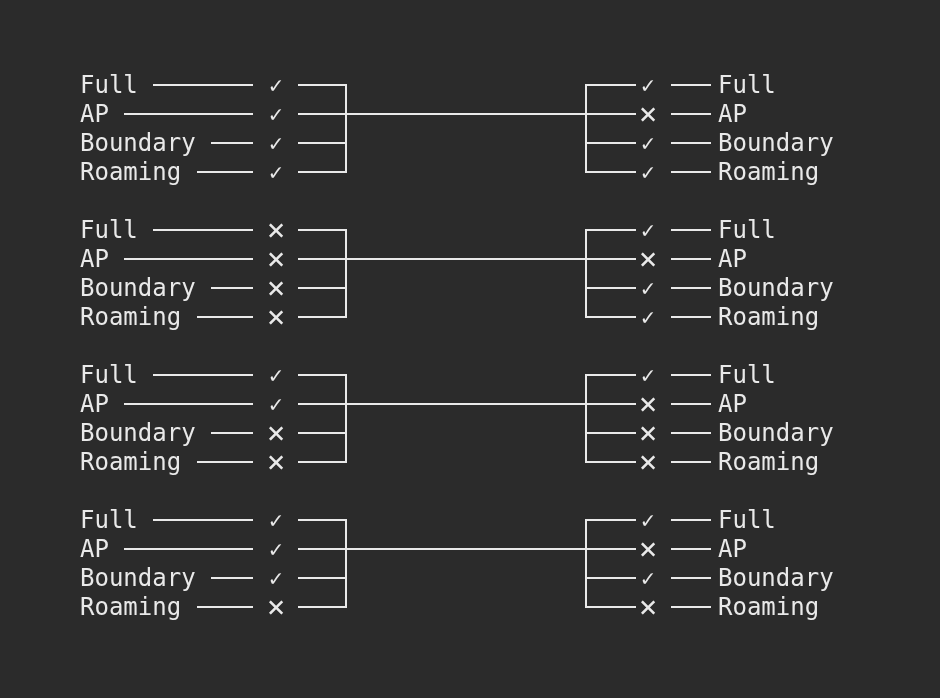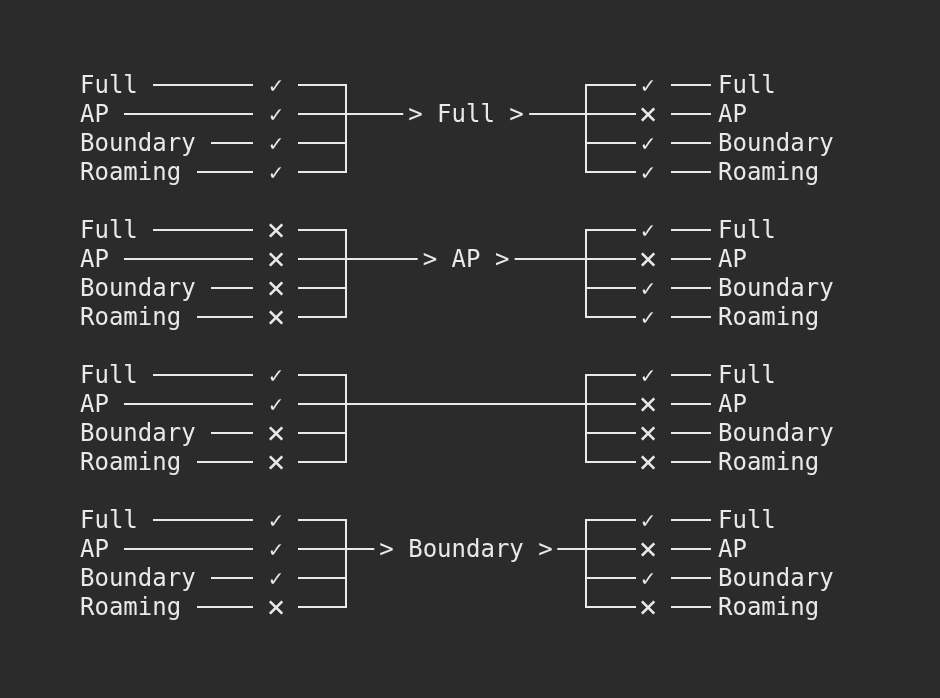--- a/index.html
+++ b/index.html
@@ -84,21 +84,20 @@
       <div class="hline" style="left: 196.6px; top: 171px; width: 56.4px;"></div>
       <span class="mark mark-check" style="left: 260px; top: 157px;">✓</span>
       <div class="hline" style="left: 298px; top: 171px; width: 49px;"></div>
       <div class="hline" style="left: 585px; top: 171px; width: 51px;"></div>
       <span class="mark mark-check" style="left: 632px; top: 157px;">✓</span>
       <div class="hline" style="left: 671px; top: 171px; width: 40px;"></div>
       <span class="txt" style="left: 718px; top: 157px;">Roaming</span>
       <div class="vline" style="left: 345px; top: 84px; height: 89px;"></div>
       <div class="vline" style="left: 585px; top: 84px; height: 89px;"></div>
       <div class="hline" style="left: 345px; top: 113px; width: 242px;"></div>
-      <span class="txt center" style="left: 466px; top: 99px;">&gt; Full &gt;</span>
     </div>
     <div class="group">
       <span class="txt" style="left: 80px; top: 215px;">Full</span>
       <div class="hline" style="left: 153.25px; top: 229px; width: 99.75px;"></div>
       <span class="mark mark-cross" style="left: 260px; top: 215px;">×</span>
       <div class="hline" style="left: 298px; top: 229px; width: 49px;"></div>
       <div class="hline" style="left: 585px; top: 229px; width: 51px;"></div>
       <span class="mark mark-check" style="left: 632px; top: 215px;">✓</span>
       <div class="hline" style="left: 671px; top: 229px; width: 40px;"></div>
       <span class="txt" style="left: 718px; top: 215px;">Full</span>
@@ -122,21 +121,20 @@
       <div class="hline" style="left: 196.6px; top: 316px; width: 56.4px;"></div>
       <span class="mark mark-cross" style="left: 260px; top: 302px;">×</span>
       <div class="hline" style="left: 298px; top: 316px; width: 49px;"></div>
       <div class="hline" style="left: 585px; top: 316px; width: 51px;"></div>
       <span class="mark mark-check" style="left: 632px; top: 302px;">✓</span>
       <div class="hline" style="left: 671px; top: 316px; width: 40px;"></div>
       <span class="txt" style="left: 718px; top: 302px;">Roaming</span>
       <div class="vline" style="left: 345px; top: 229px; height: 89px;"></div>
       <div class="vline" style="left: 585px; top: 229px; height: 89px;"></div>
       <div class="hline" style="left: 345px; top: 258px; width: 242px;"></div>
-      <span class="txt center" style="left: 466px; top: 244px;">&gt; AP &gt;</span>
     </div>
     <div class="group">
       <span class="txt" style="left: 80px; top: 360px;">Full</span>
       <div class="hline" style="left: 153.25px; top: 374px; width: 99.75px;"></div>
       <span class="mark mark-check" style="left: 260px; top: 360px;">✓</span>
       <div class="hline" style="left: 298px; top: 374px; width: 49px;"></div>
       <div class="hline" style="left: 585px; top: 374px; width: 51px;"></div>
       <span class="mark mark-check" style="left: 632px; top: 360px;">✓</span>
       <div class="hline" style="left: 671px; top: 374px; width: 40px;"></div>
       <span class="txt" style="left: 718px; top: 360px;">Full</span>
@@ -197,15 +195,14 @@
       <div class="hline" style="left: 196.6px; top: 606px; width: 56.4px;"></div>
       <span class="mark mark-cross" style="left: 260px; top: 592px;">×</span>
       <div class="hline" style="left: 298px; top: 606px; width: 49px;"></div>
       <div class="hline" style="left: 585px; top: 606px; width: 51px;"></div>
       <span class="mark mark-cross" style="left: 632px; top: 592px;">×</span>
       <div class="hline" style="left: 671px; top: 606px; width: 40px;"></div>
       <span class="txt" style="left: 718px; top: 592px;">Roaming</span>
       <div class="vline" style="left: 345px; top: 519px; height: 89px;"></div>
       <div class="vline" style="left: 585px; top: 519px; height: 89px;"></div>
       <div class="hline" style="left: 345px; top: 548px; width: 242px;"></div>
-      <span class="txt center" style="left: 466px; top: 534px;">&gt; Boundary &gt;</span>
     </div>
   </div>
 
 </body></html>

